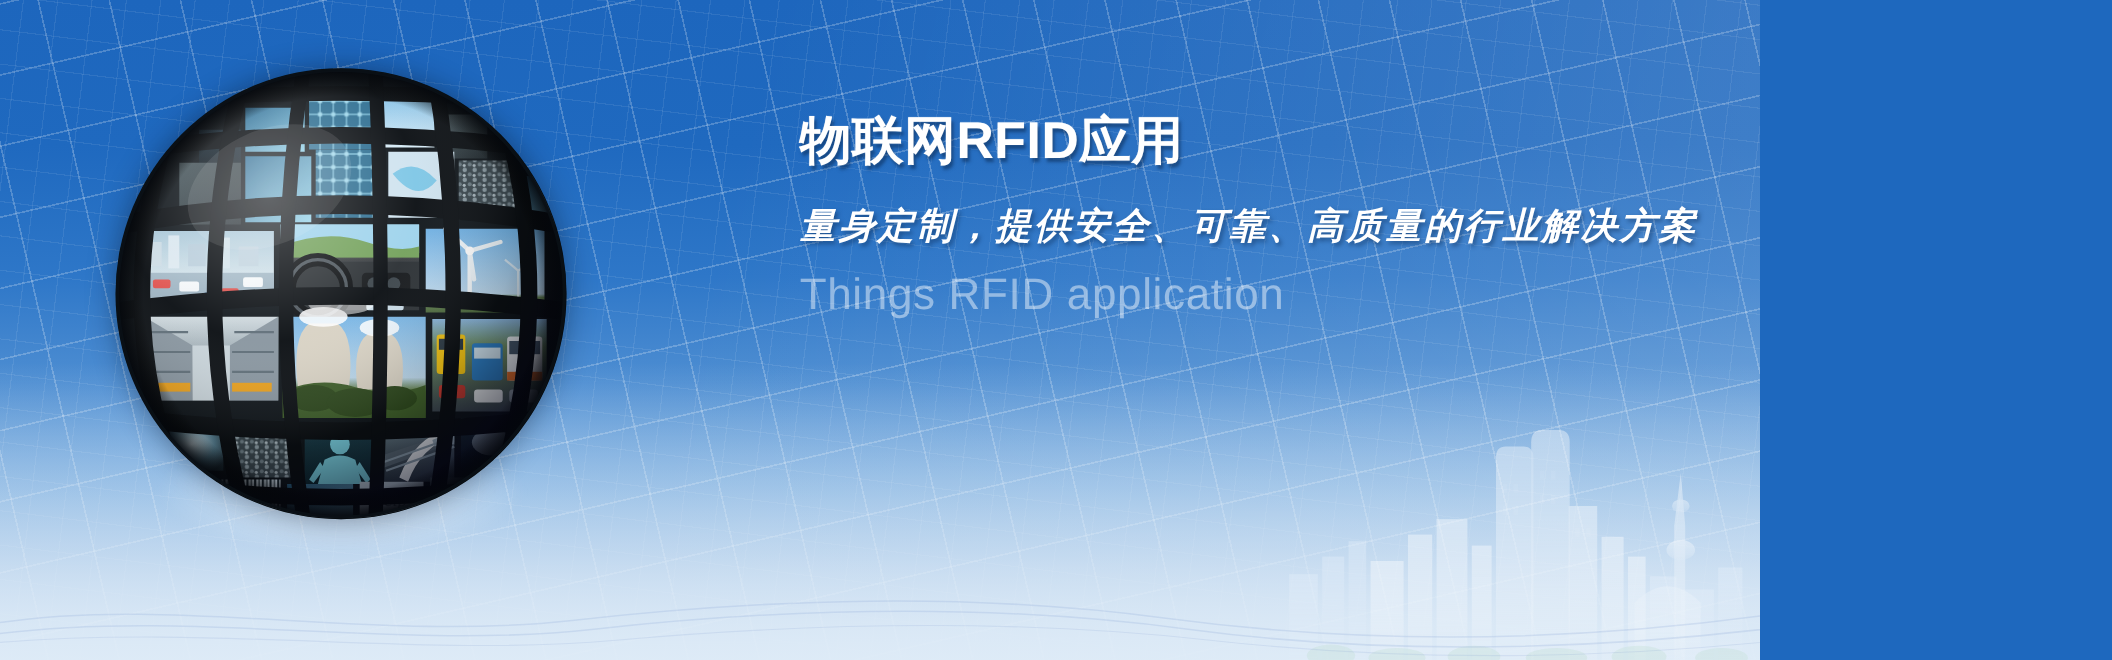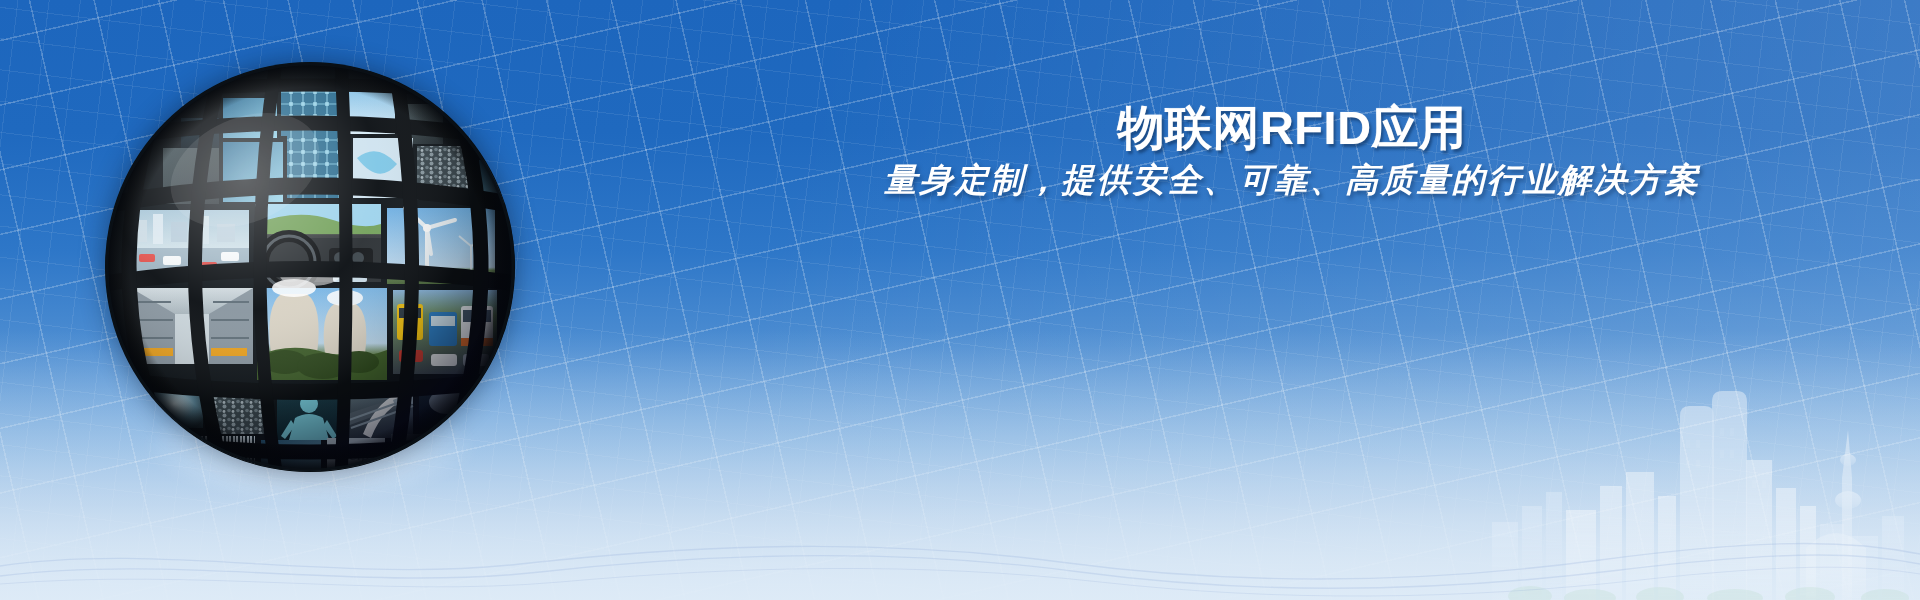--- a/index.html
+++ b/index.html
@@ -4,21 +4,21 @@
 <style>
   html,body{margin:0;padding:0;}
   body{
     width:1920px;height:600px;overflow:hidden;
     font-family:"Liberation Sans", sans-serif;
     background:#1e68be;
   }
 
   
   .banner{
-    position:relative;width:1920px;height:600px;overflow:hidden;text-align:center;
+    position:relative;width:1600px;height:600px;overflow:hidden;
   }
 
   
   .bg-sky{
     position:absolute;inset:0;
     background:linear-gradient(to bottom,
       #1d66bd 0%,
       #1f69bf 22%,
       #2e77c8 42%,
       #4e8ed2 58%,
@@ -88,21 +88,21 @@
   .copy{
     position:absolute;left:727px;top:100px;width:1130px;
   }
   .title{
     font-size:47px;line-height:1.18;font-weight:700;color:#ffffff;
     letter-spacing:.5px;
     text-shadow:2px 3px 3px rgba(10,40,80,.55), 0 0 1px rgba(255,255,255,.7);
     white-space:nowrap;
   }
   .subtitle{
-    margin-top:5px;
+    margin-top:30px;
     font-family:"DejaVu Serif","Liberation Serif",serif;
     font-size:33px;line-height:1.2;font-weight:700;color:#ffffff;
     letter-spacing:2.5px;
     font-style:italic;
     text-shadow:2px 3px 4px rgba(10,40,80,.5);
     white-space:nowrap;
   }
   .en-title{
     margin-top:20px;
     font-size:40px;line-height:1.15;font-weight:400;
@@ -499,15 +499,16 @@
           <ellipse cx="140" cy="108" rx="78" ry="52" fill="#ffffff" opacity=".10" transform="rotate(-24 140 108)"></ellipse>
         </g>
         <circle cx="205" cy="205" r="203" fill="none" stroke="#0a1016" stroke-width="3" opacity=".85"></circle>
       </svg>
     </div>
   </div>
 
   <div class="copy">
     <div class="title">物联网RFID应用</div>
     <div class="subtitle">量身定制，提供安全、可靠、高质量的行业解决方案</div>
+    <div class="en-title">Things RFID application</div>
   </div>
 
 </div>
 
 </body></html>

